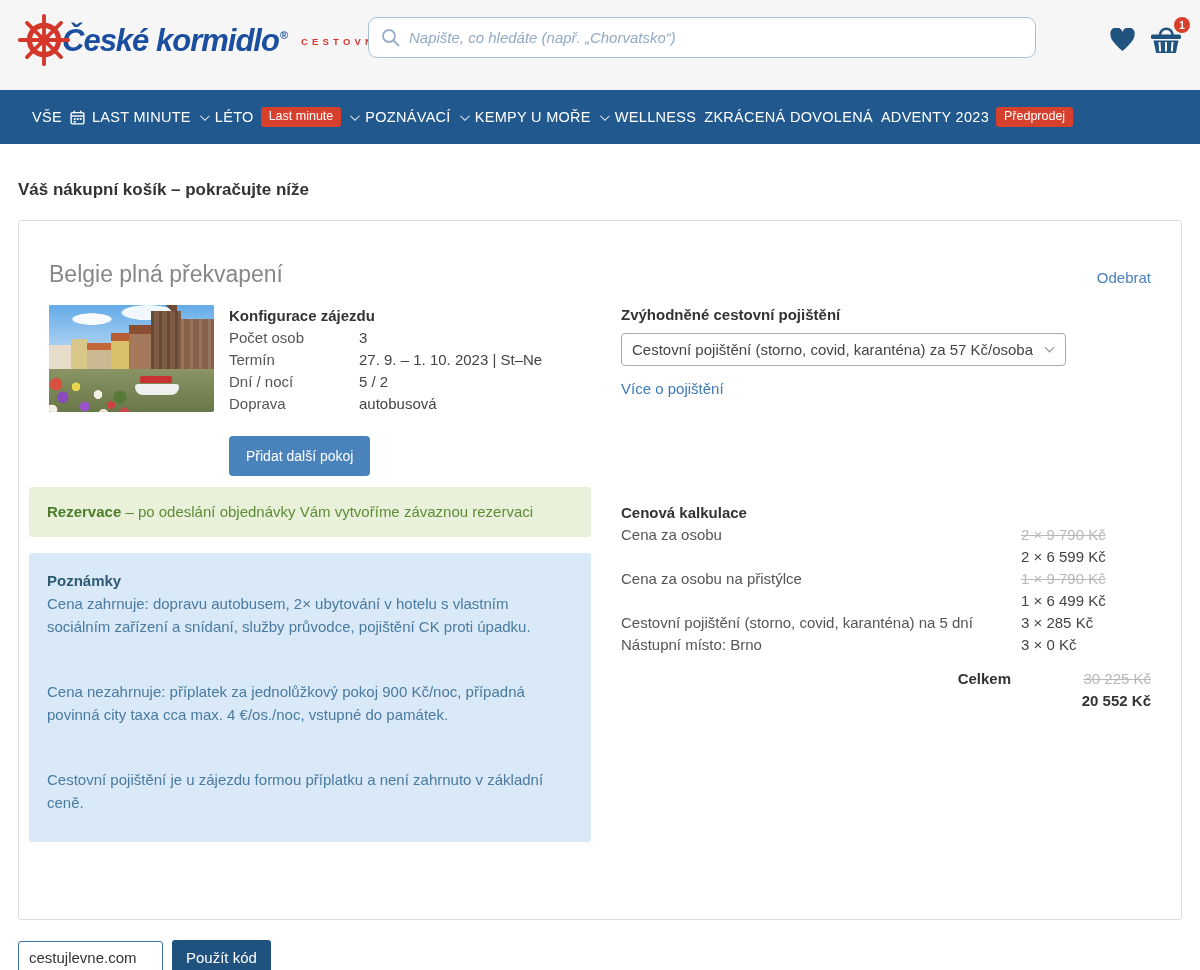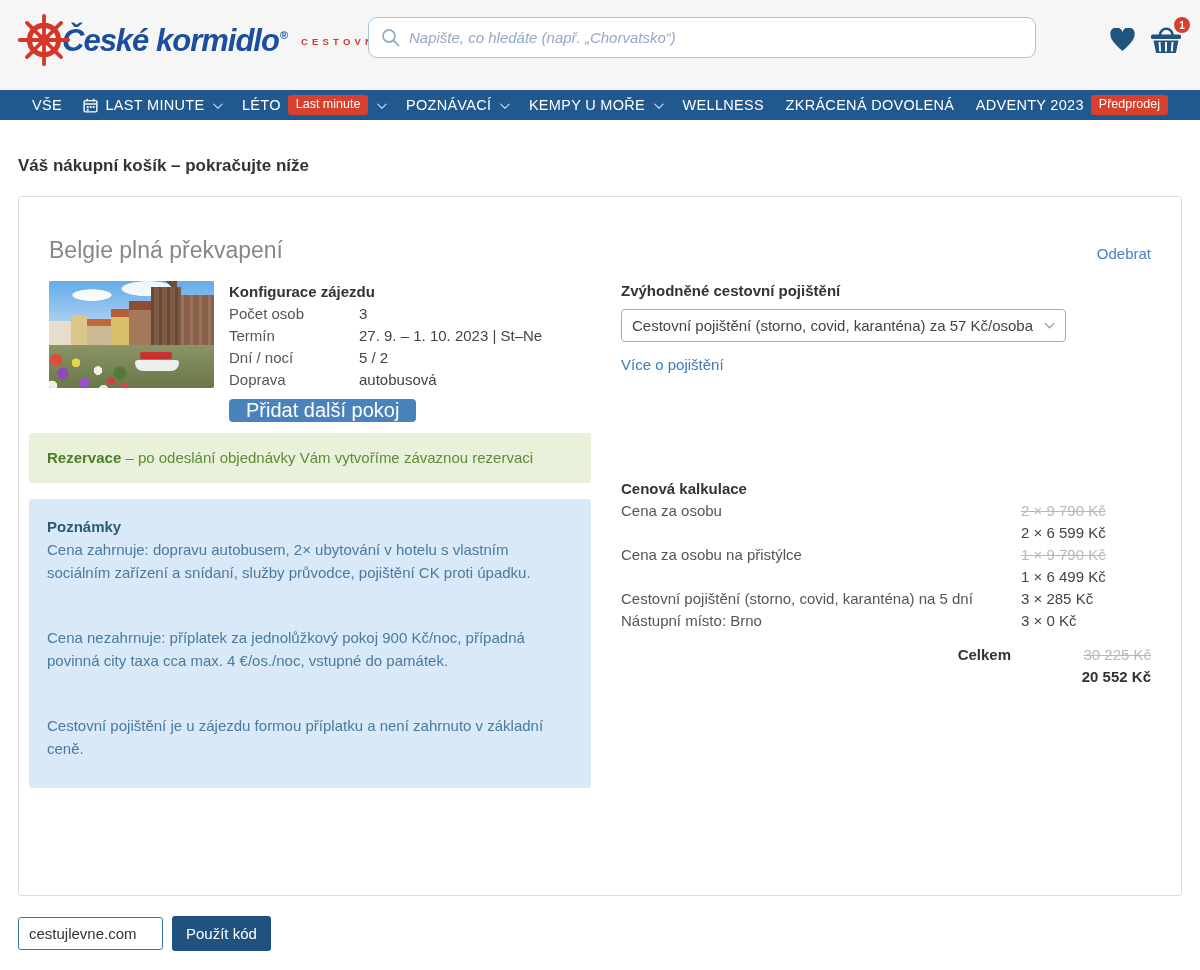--- a/index.html
+++ b/index.html
@@ -43,22 +43,22 @@
   .header-icons { position: absolute; right: 16px; top: 24px; display: flex; align-items: center; gap: 12px; }
   .icon-btn { position: relative; cursor: pointer; display: inline-flex; }
   .cart-badge {
     position: absolute; top: -7px; right: -6px; min-width: 16px; height: 16px; border-radius: 50%;
     background: #d8402e; color: #fff; font-size: 10px; font-weight: bold;
     display: flex; align-items: center; justify-content: center; padding: 0 3px;
   }
 
   
   .main-nav {
-    height: 30px; background: #21598f;
-    display: flex; align-items: center; justify-content: space-between; padding: 0 32px;
+    height: 54px; background: #21598f;
+    display: flex; align-items: center; padding: 0 32px; gap: 8px;
   }
   .nav-item {
     color: #fff; font-size: 14.5px; letter-spacing: .3px; text-decoration: none;
     display: inline-flex; align-items: center; gap: 7px; cursor: pointer; white-space: nowrap;
   }
   .nav-badge {
     background: #d8402e; color: #fff; font-size: 12.5px; letter-spacing: 0;
     padding: 3px 8px 4px; border-radius: 3px; line-height: 1;
   }
   .chev {
@@ -132,22 +132,22 @@
       radial-gradient(circle 12px at 40% 95%, #5a7d3a 60%, transparent 70%),
       radial-gradient(circle 10px at 70% 60%, #587a38 60%, transparent 70%);
   }
 
   .config { margin-left: 15px; flex: 1; }
   .cfg-head { font-size: 15px; font-weight: bold; color: #333; line-height: 22px; }
   .cfg-row { display: flex; font-size: 15px; line-height: 22px; }
   .cfg-label { width: 130px; flex: 0 0 130px; color: #555; }
   .cfg-value { color: #444; }
   .add-room-btn {
-    margin-top: 8px; background: #4a83bb; color: #fff; border: none; border-radius: 4px;
-    font-size: 20px; font-family: inherit; padding: 0 17px; cursor: pointer;
+    margin-top: 21px; background: #4a83bb; color: #fff; border: none; border-radius: 4px;
+    font-size: 14px; font-family: inherit; padding: 12px 17px; cursor: pointer;
   }
 
   .note-green {
     margin: 11px 0 0 -20px; width: 562px; background: #e9f1da; border-radius: 3px;
     padding: 15px 18px; font-size: 15px; line-height: 20px; color: #5d8c36;
   }
   .note-green strong { color: #4b7d26; }
   .note-blue {
     margin: 16px 0 0 -20px; width: 562px; background: #d9e9f7; border-radius: 3px;
     padding: 16px 18px 28px; font-size: 15px; color: #4a7aa0;

